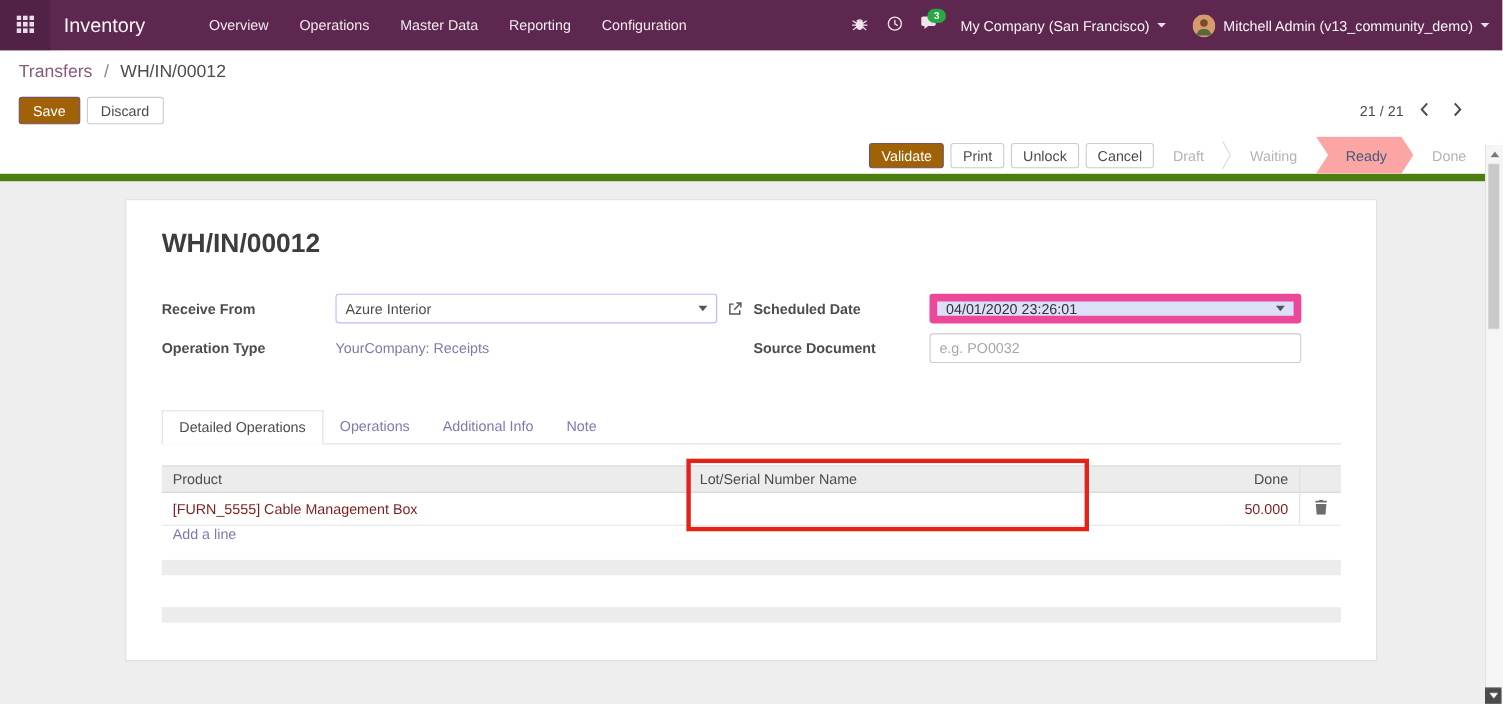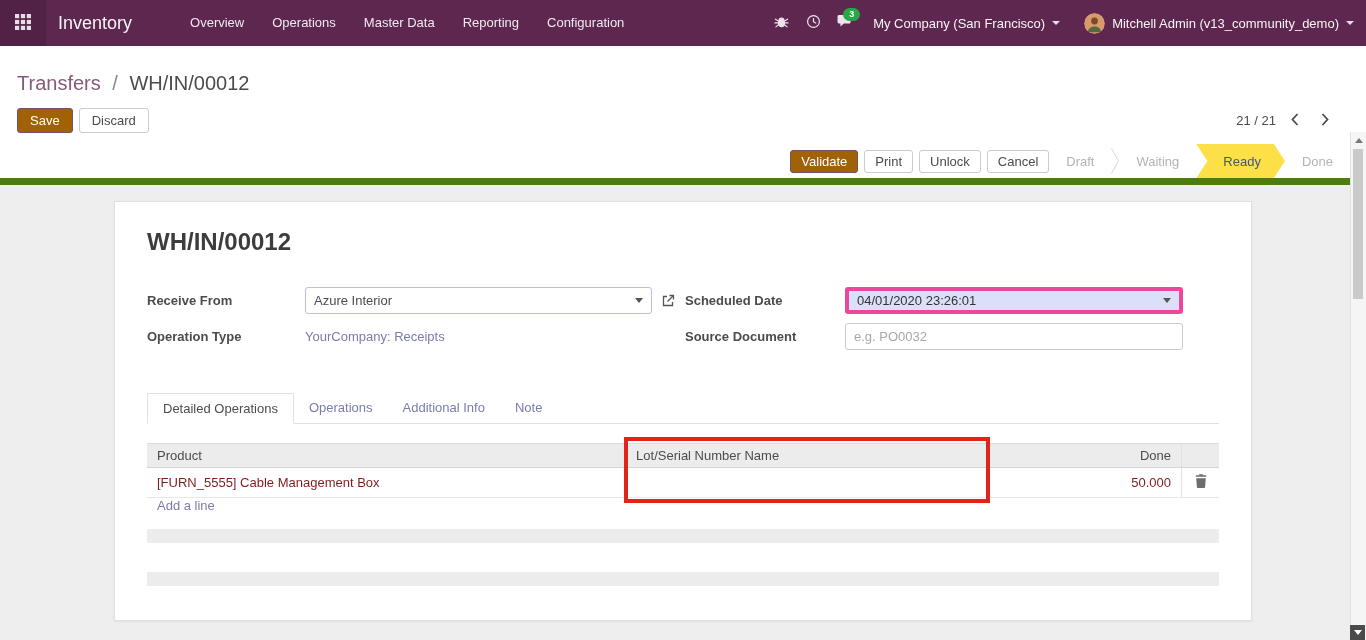--- a/index.html
+++ b/index.html
@@ -14,54 +14,54 @@
   .nav-menu a { padding:0 14px; font-size:13px; line-height:46px; color:rgba(255,255,255,.9); text-decoration:none; cursor:pointer; }
   .navbar-right { margin-left:auto; display:flex; align-items:center; }
   .icon-btn { background:none; border:none; width:32px; height:46px; display:flex; align-items:center; justify-content:center; position:relative; cursor:pointer; }
   .badge { position:absolute; top:8px; right:1px; min-width:13px; height:13px; border-radius:7px; background:#28A745; color:#fff; font-size:9px; line-height:13px; text-align:center; padding:0 2px; font-weight:700; }
   .nav-dd { display:flex; align-items:center; gap:7px; padding:0 12px; font-size:13px; cursor:pointer; height:46px; }
   .caret-light { width:0; height:0; border-left:4px solid transparent; border-right:4px solid transparent; border-top:4px solid rgba(255,255,255,.85); }
   .avatar { width:21px; height:21px; border-radius:50%; overflow:hidden; display:flex; }
 
   
   .control-panel { background:#fff; padding:11px 16px 11px 17px; }
-  .breadcrumb { font-size:20px; margin-bottom:13px;margin-top:15px; }
+  .breadcrumb { font-size:16px; margin-bottom:13px; }
   .breadcrumb a { color:#875A7B; text-decoration:none; cursor:pointer; }
   .breadcrumb .sep { color:#888; margin:0 6px; }
   .breadcrumb .current { color:#4c4c4c; }
   .cp-row { display:flex; justify-content:space-between; align-items:center; }
   .btn { font-size:13px; padding:4px 12px; border:1px solid #ccc; background:#fff; color:#4c4c4c; border-radius:3px; cursor:pointer; font-family:inherit; }
   .btn-primary { background:#a16207; border-color:#715267; color:#fff; }
   .cp-left { display:flex; gap:6px; }
   .cp-right { display:flex; align-items:center; gap:8px; color:#4c4c4c; padding-right:14px; }
   .pager-btn { background:none; border:none; padding:2px 7px; cursor:pointer; display:flex; align-items:center; }
 
   
   .statusbar { background:#fff; border-bottom:7px solid #4d7c0f; display:flex; justify-content:flex-end; height:34px; padding-left:16px; box-shadow:0 1px 2px rgba(0,0,0,.04); }
   .sb-left { display:flex; align-items:center; gap:6px; }
   .sb-left .btn { padding:3px 10px; }
   .sb-states { display:flex; align-items:stretch; margin-right:16px; }
   .state { display:flex; align-items:center; padding:0 17px; font-size:13px; color:#b3b3b3; cursor:pointer; }
-  .state.active { background:#fde047; color:#44587A; font-weight:500; padding:0 24px 0 27px;
+  .state.active { background:#fca5a5; color:#44587A; font-weight:500; padding:0 24px 0 27px;
     clip-path:polygon(0 0, calc(100% - 11px) 0, 100% 50%, calc(100% - 11px) 100%, 0 100%, 11px 50%); }
   .sep-chevron { align-self:center; display:flex; }
 
   
   .content { background:#EEEEEE; height:483px; padding-top:16px; box-sizing:border-box; }
   .sheet { width:1138px; margin:0 auto; background:#fff; border:1px solid #e0e0e0; box-shadow:0 1px 2px rgba(0,0,0,.06); min-height:420px; padding:26px 32px 30px; box-sizing:border-box; }
   .record-title { font-size:24px; font-weight:700; color:#3d3d3d; margin-bottom:31px; }
 
   .form-grid { display:grid; grid-template-columns:505px 1fr; column-gap:8px; }
   .col-right { padding-right:36px; }
   .field-row { display:flex; align-items:center; margin-bottom:9px; min-height:27px; }
   .field-row > label { flex:0 0 158px; font-size:13px; font-weight:700; color:#4c4c4c; }
   .col-right .field-row > label { flex-basis:185px; padding-left:25px; box-sizing:border-box; position:relative; }
   .label-icon { position:absolute; left:1px; top:50%; transform:translateY(-50%); display:flex; }
   .select-input { flex:1; height:27px; border:1px solid #c4b5fd; border-radius:3px; background:#fff; display:flex; align-items:center; justify-content:space-between; padding:0 8px; color:#4c4c4c; cursor:pointer; box-sizing:border-box; }
-  .date-input { flex:1; height:27px; border:4px solid #ec4899; border-radius:3px; background:#DBDFF8; display:flex; align-items:center; justify-content:space-between; padding:0 8px; color:#333; cursor:pointer; box-sizing:border-box; }
+  .date-input { flex:1; height:27px; border:7px solid #ec4899; border-radius:3px; background:#DBDFF8; display:flex; align-items:center; justify-content:space-between; padding:0 8px; color:#333; cursor:pointer; box-sizing:border-box; }
   .caret-dark { width:0; height:0; border-left:4px solid transparent; border-right:4px solid transparent; border-top:5px solid #555; }
   .text-input { flex:1; height:27px; border:1px solid #ccc; border-radius:3px; padding:0 8px; font-size:13px; color:#4c4c4c; font-family:inherit; box-sizing:border-box; background:#fff; }
   .text-input::placeholder { color:#a8a8a8; }
   .field-link { font-size:13px; color:#7C7BAD; text-decoration:none; cursor:pointer; }
 
   .tabs { display:flex; border-bottom:1px solid #dee2e6; margin-top:34px; }
   .tab { padding:7px 15px; font-size:13px; color:#7C7BAD; cursor:pointer; }
   .tab.active { background:#fff; border:1px solid #dee2e6; border-bottom-color:#fff; margin-bottom:-1px; color:#4c4c4c; }
 
   .table-wrap { margin-top:19px; position:relative; }

